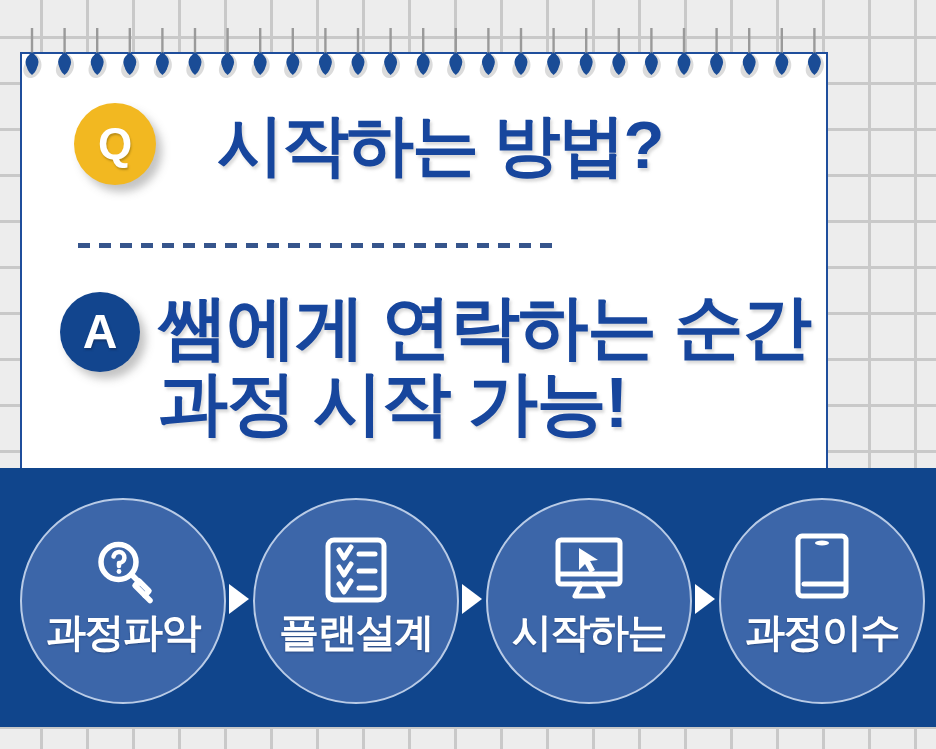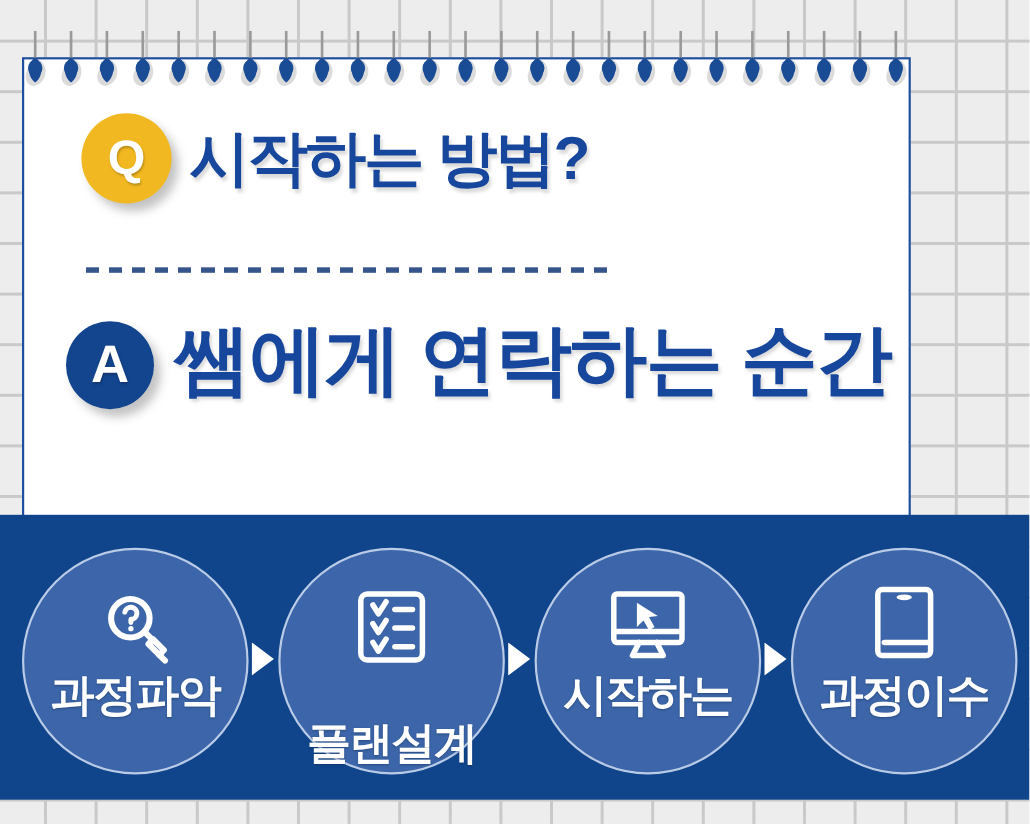--- a/index.html
+++ b/index.html
@@ -86,26 +86,27 @@
   #a-badge .badge-letter {
     color: #ffffff;
     font-size: 48px;
     font-weight: bold;
     line-height: 1;
     text-shadow: 1px 2px 2px rgba(20,40,80,0.5);
   }
 
   #q-title {
     color: #17469D;
-    font-size: 55px;
+    font-size: 67px;
     font-weight: bold;
     line-height: 1;
     letter-spacing: -2px;
     white-space: nowrap;
     text-shadow: 2px 3px 3px rgba(150,150,150,0.35);
+    margin-left: 45px;
   }
 
   
   #divider {
     position: absolute;
     left: 78px;
     top: 243px;
     width: 476px;
     height: 5px;
     background-image: repeating-linear-gradient(
@@ -186,21 +187,21 @@
   .step-arrow {
     position: absolute;
     top: 116px;
     width: 22px;
     height: 30px;
     z-index: 3;
   }
   .step-arrow svg { display: block; }
 
   #step-1 { left: 20px; }
-  #step-2 { left: 253px; gap: 44px; }
+  #step-2 { left: 253px; }
   #step-3 { left: 486px; }
   #step-4 { left: 719px; }
   #arrow-1 { left: 228px; }
   #arrow-2 { left: 461px; }
   #arrow-3 { left: 694px; }
 </style>
 </head>
 <body>
 
 <div id="canvas">
@@ -320,20 +321,21 @@
   <div id="divider"></div>
 
   <div id="a-row">
     <div id="a-badge-wrap">
       <div class="badge" id="a-badge">
         <span class="badge-letter">A</span>
       </div>
     </div>
     <div id="a-lines">
       <div>쌤에게 연락하는 순간</div>
+      <div>과정 시작 가능!</div>
     </div>
   </div>
 
   <div id="band">
     <div id="steps">
 
       <div class="step" id="step-1">
         <svg class="step-icon" viewBox="0 0 92 88">
           <g fill="none" stroke="#ffffff" stroke-width="5.5" stroke-linecap="round" stroke-linejoin="round">
             <path d="M24 40 A17.5 17.5 0 1 1 41.5 57.5 A17.5 17.5 0 0 1 24 40 Z"></path>

